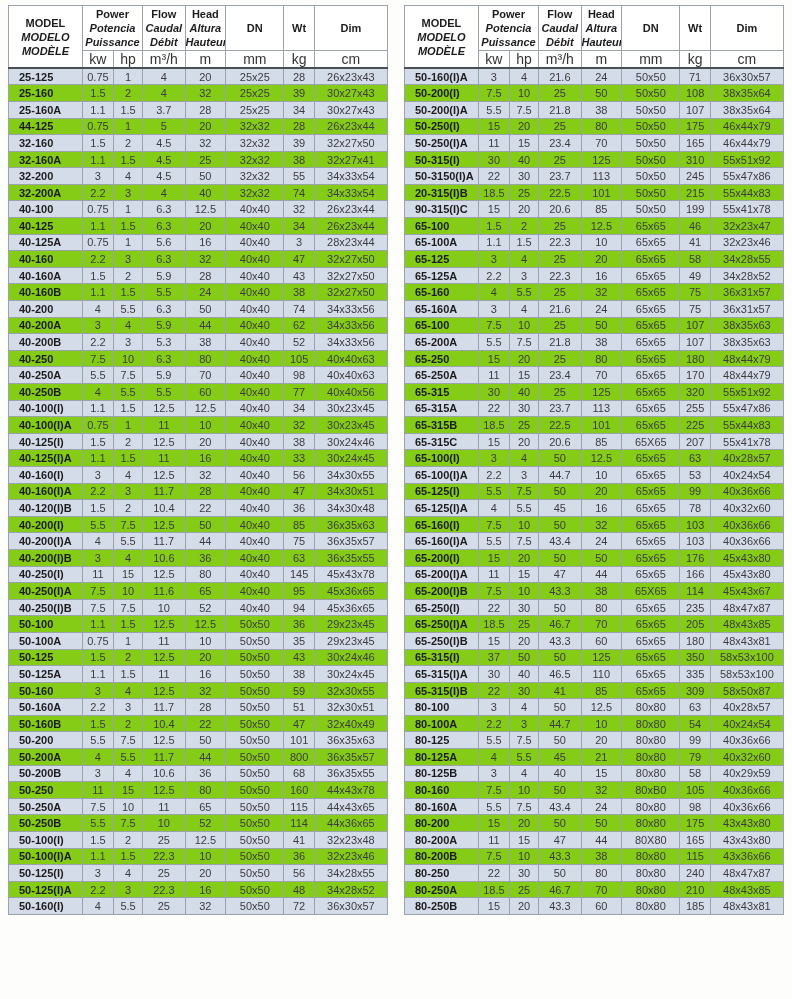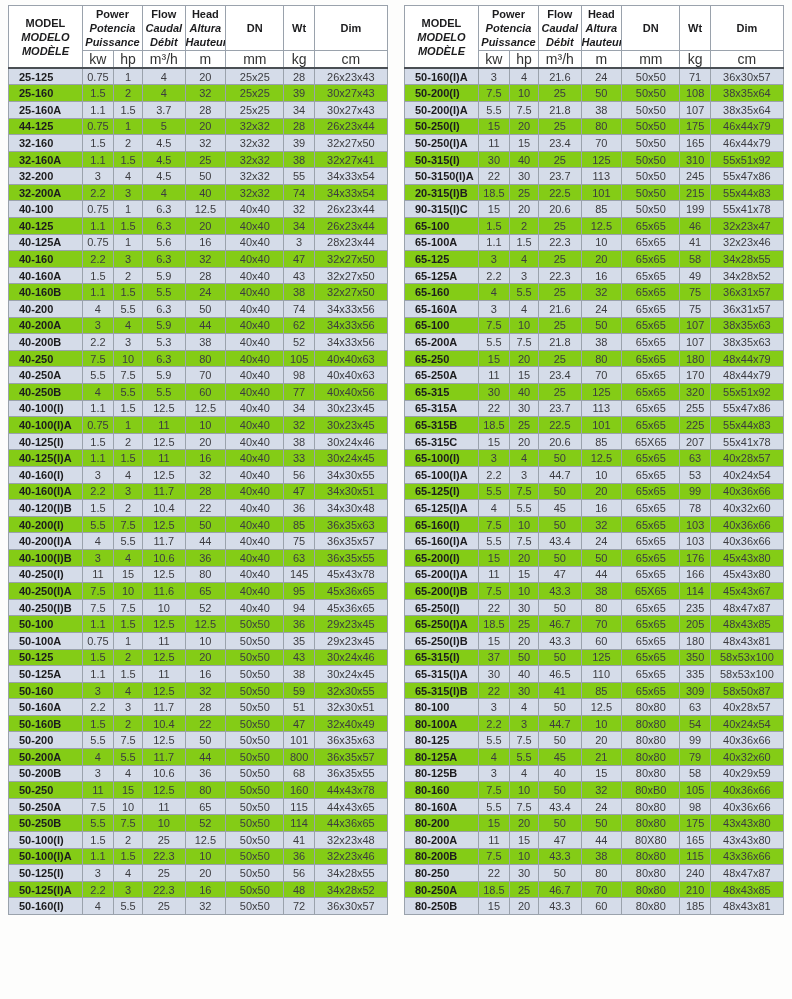--- a/index.html
+++ b/index.html
@@ -400,21 +400,21 @@
             <td class="model">40-200(I)A</td>
             <td>4</td>
             <td>5.5</td>
             <td>11.7</td>
             <td>44</td>
             <td>40x40</td>
             <td>75</td>
             <td>36x35x57</td>
           </tr>
           <tr>
-            <td class="model">40-100(I)B</td>
+            <td class="model">40-200(I)B</td>
             <td>3</td>
             <td>4</td>
             <td>10.6</td>
             <td>36</td>
             <td>40x40</td>
             <td>63</td>
             <td>36x35x55</td>
           </tr>
           <tr class="stripe">
             <td class="model">40-250(I)</td>

